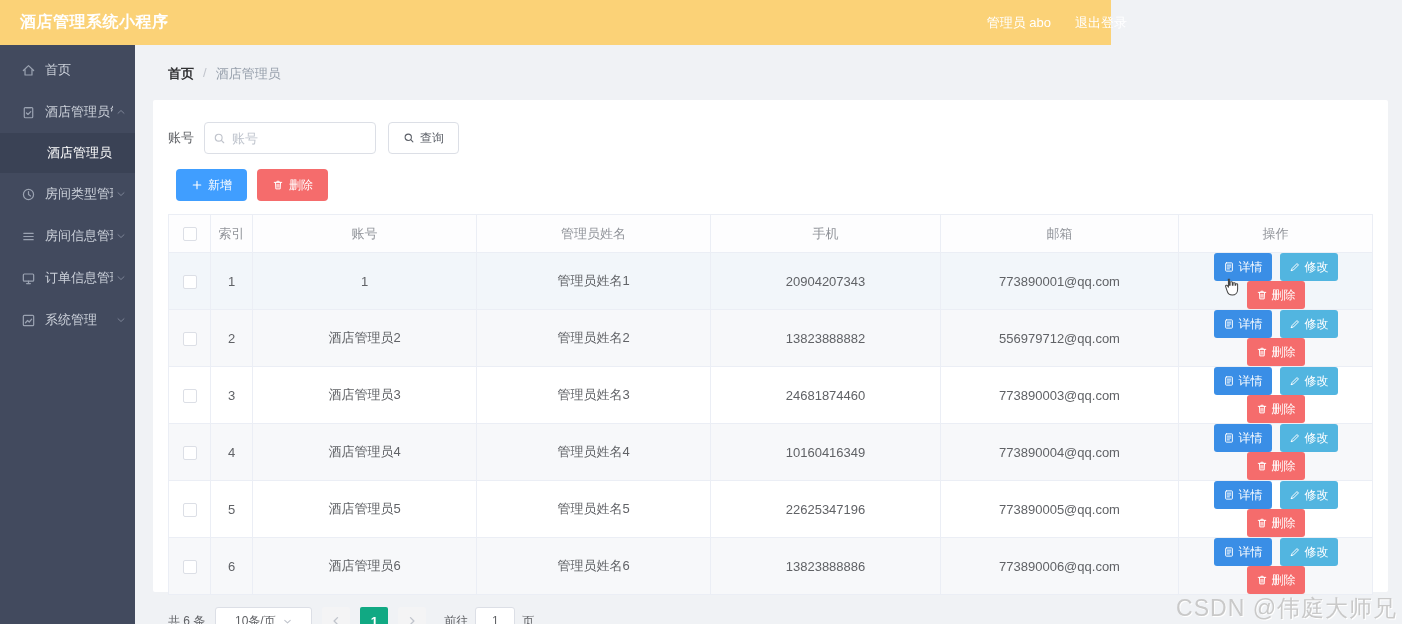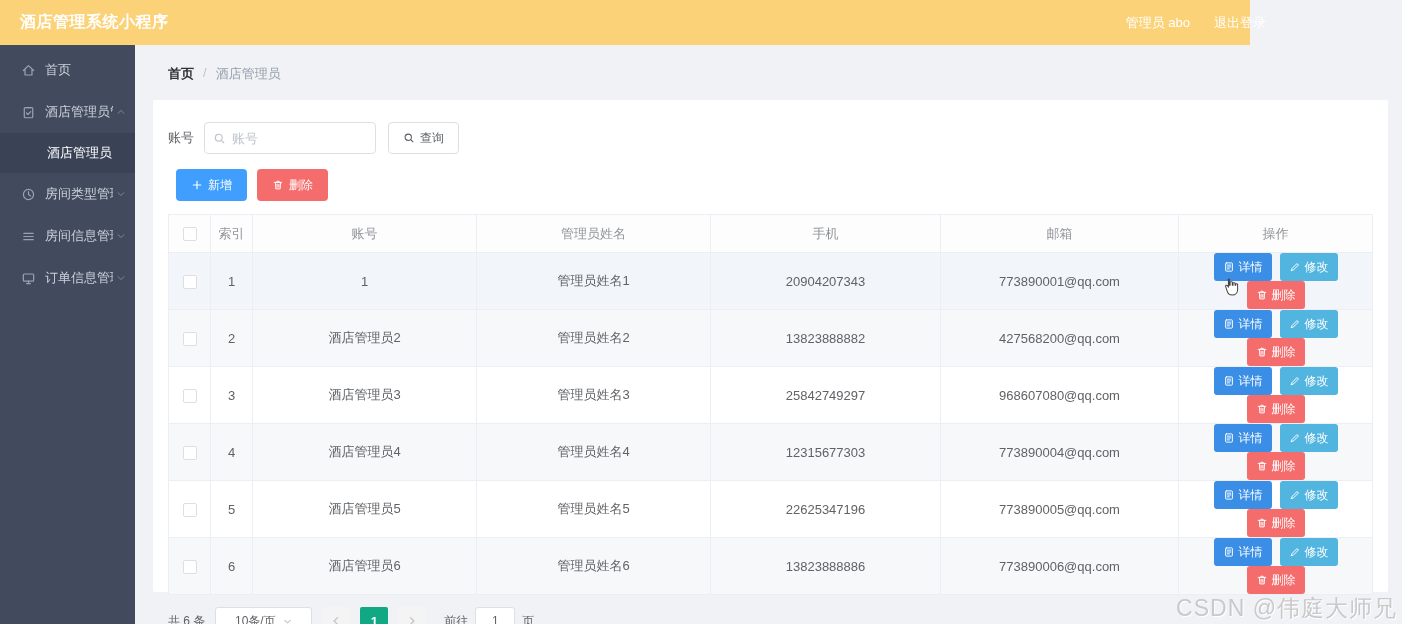--- a/index.html
+++ b/index.html
@@ -4,21 +4,21 @@
 <style>
   * { margin:0; padding:0; box-sizing:border-box; }
   html,body { width:1402px; height:624px; }
   body {
     position:relative; overflow:hidden; background:#f0f2f5;
     font-family:"Liberation Sans","DejaVu Sans",sans-serif; font-size:13px; color:#606266;
   }
   svg { display:block; }
 
   
-  .header { position:absolute; left:0; top:0; width:1250px; height:45px;
+  .header { position:absolute; left:0; top:0; width:1111px; height:45px;
     background:var(--header-bg); display:flex; align-items:center; z-index:5; }
   .header-title { margin-left:20px; font-size:16px; font-weight:bold; color:#fff; letter-spacing:.5px; }
   .header-right { position:absolute; right:-16px; top:0; height:100%;
     display:flex; align-items:center; gap:24px; color:#fff; font-size:13px; white-space:nowrap; }
   .header-right span { cursor:pointer; }
 
   
   .sidebar { position:absolute; left:0; top:45px; width:135px; height:579px;
     background:var(--sidebar-bg); padding-top:4px; z-index:4; }
   .sb-item { height:42px; display:flex; align-items:center; padding:0 8px 0 21px;
@@ -161,20 +161,34 @@
         </span>
       </div>
       <div class="sb-item">
         <span class="sb-ico">
           <svg viewBox="0 0 16 16" fill="none" stroke="currentColor" stroke-width="1.3" stroke-linecap="round" stroke-linejoin="round">
             <rect x="2.5" y="3.2" width="11" height="7.6" rx="1"></rect>
             <path d="M6 13.4h4M8 10.8v2.6"></path>
           </svg>
         </span>
         <span class="sb-label">订单信息管理</span>
+        <span class="sb-chev">
+          <svg viewBox="0 0 16 16" fill="none" stroke="currentColor" stroke-width="1.3" stroke-linecap="round" stroke-linejoin="round">
+            <path d="M4 6.3 8 10l4-3.7"></path>
+          </svg>
+        </span>
+      </div>
+      <div class="sb-item">
+        <span class="sb-ico">
+          <svg viewBox="0 0 16 16" fill="none" stroke="currentColor" stroke-width="1.3" stroke-linecap="round" stroke-linejoin="round">
+            <rect x="2.5" y="2.5" width="11" height="11" rx="1"></rect>
+            <path d="M4.8 10.4 7 8l1.8 1.6 2.6-3.1"></path>
+          </svg>
+        </span>
+        <span class="sb-label">系统管理</span>
         <span class="sb-chev">
           <svg viewBox="0 0 16 16" fill="none" stroke="currentColor" stroke-width="1.3" stroke-linecap="round" stroke-linejoin="round">
             <path d="M4 6.3 8 10l4-3.7"></path>
           </svg>
         </span>
       </div>
     </div>
 </div>
 
 <div class="main">
@@ -279,21 +293,21 @@
                 </span>
                 <span>删除</span>
               </button></td>
           </tr>
           <tr class="stripe">
             <td class="col-check"><span class="checkbox"></span></td>
             <td>2</td>
             <td>酒店管理员2</td>
             <td>管理员姓名2</td>
             <td>13823888882</td>
-            <td>427568200@qq.com</td>
+            <td>556979712@qq.com</td>
             <td class="col-actions"><button class="act-btn" style="background: rgb(58, 142, 230);">
                 <span class="ico">
                   <svg viewBox="0 0 16 16" fill="none" stroke="currentColor" stroke-width="1.3" stroke-linecap="round" stroke-linejoin="round">
                     <rect x="3.5" y="2.5" width="9" height="11" rx="1"></rect>
                     <path d="M5.6 5.5h4.8M5.6 8h4.8M5.6 10.5h3"></path>
                   </svg>
                 </span>
                 <span>详情</span>
               </button><button class="act-btn" style="background: rgb(82, 181, 224);">
                 <span class="ico">
@@ -309,22 +323,22 @@
                   </svg>
                 </span>
                 <span>删除</span>
               </button></td>
           </tr>
           <tr>
             <td class="col-check"><span class="checkbox"></span></td>
             <td>3</td>
             <td>酒店管理员3</td>
             <td>管理员姓名3</td>
-            <td>25842749297</td>
-            <td>968607080@qq.com</td>
+            <td>24681874460</td>
+            <td>773890003@qq.com</td>
             <td class="col-actions"><button class="act-btn" style="background: rgb(58, 142, 230);">
                 <span class="ico">
                   <svg viewBox="0 0 16 16" fill="none" stroke="currentColor" stroke-width="1.3" stroke-linecap="round" stroke-linejoin="round">
                     <rect x="3.5" y="2.5" width="9" height="11" rx="1"></rect>
                     <path d="M5.6 5.5h4.8M5.6 8h4.8M5.6 10.5h3"></path>
                   </svg>
                 </span>
                 <span>详情</span>
               </button><button class="act-btn" style="background: rgb(82, 181, 224);">
                 <span class="ico">
@@ -340,21 +354,21 @@
                   </svg>
                 </span>
                 <span>删除</span>
               </button></td>
           </tr>
           <tr class="stripe">
             <td class="col-check"><span class="checkbox"></span></td>
             <td>4</td>
             <td>酒店管理员4</td>
             <td>管理员姓名4</td>
-            <td>12315677303</td>
+            <td>10160416349</td>
             <td>773890004@qq.com</td>
             <td class="col-actions"><button class="act-btn" style="background: rgb(58, 142, 230);">
                 <span class="ico">
                   <svg viewBox="0 0 16 16" fill="none" stroke="currentColor" stroke-width="1.3" stroke-linecap="round" stroke-linejoin="round">
                     <rect x="3.5" y="2.5" width="9" height="11" rx="1"></rect>
                     <path d="M5.6 5.5h4.8M5.6 8h4.8M5.6 10.5h3"></path>
                   </svg>
                 </span>
                 <span>详情</span>
               </button><button class="act-btn" style="background: rgb(82, 181, 224);">

